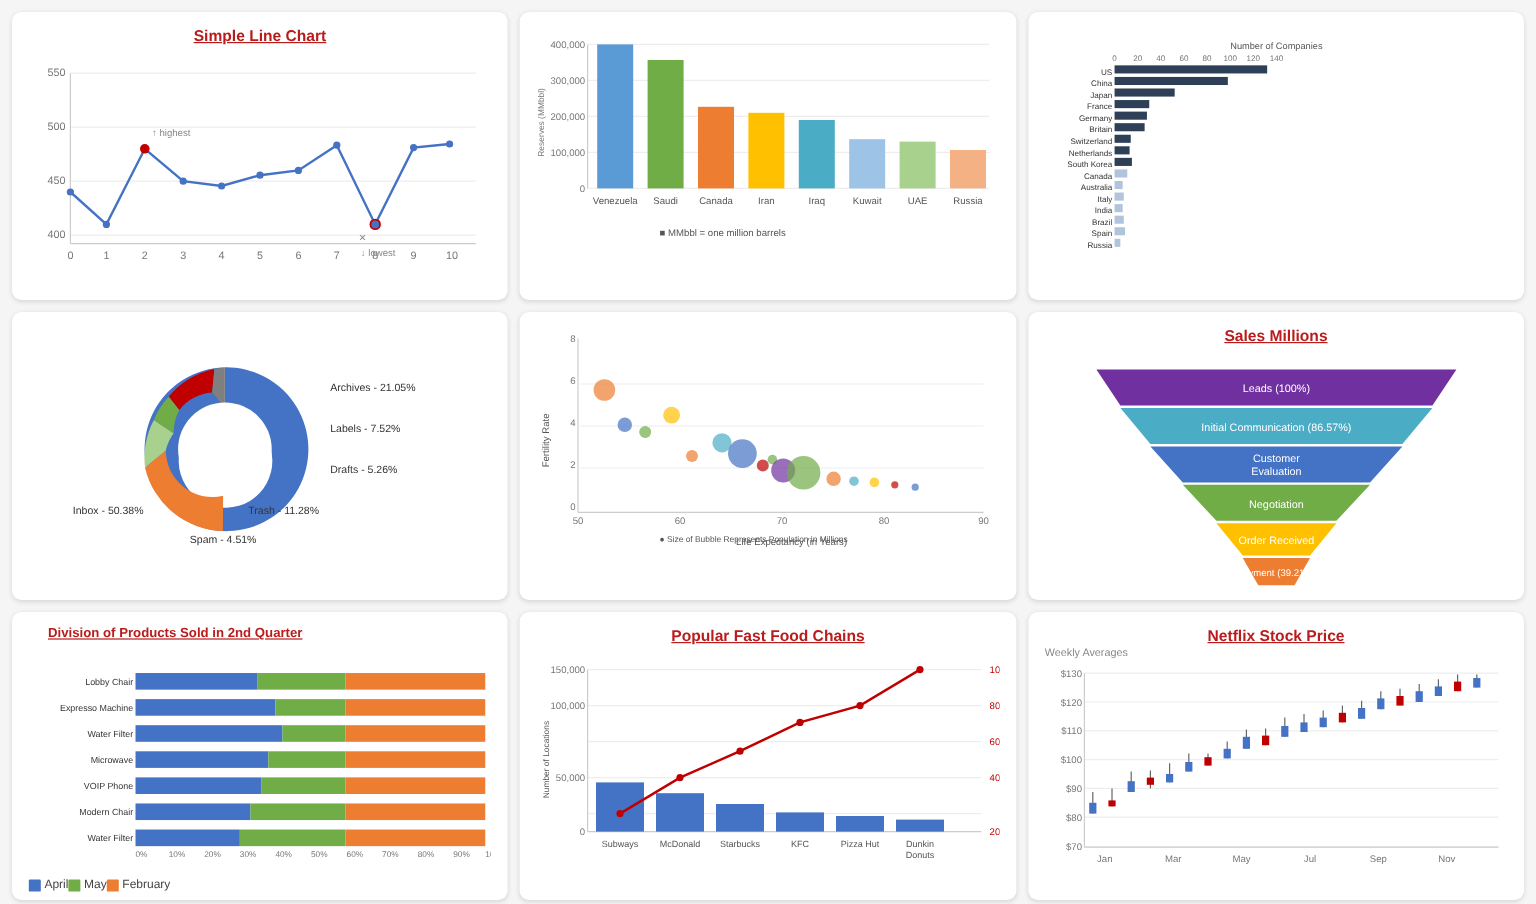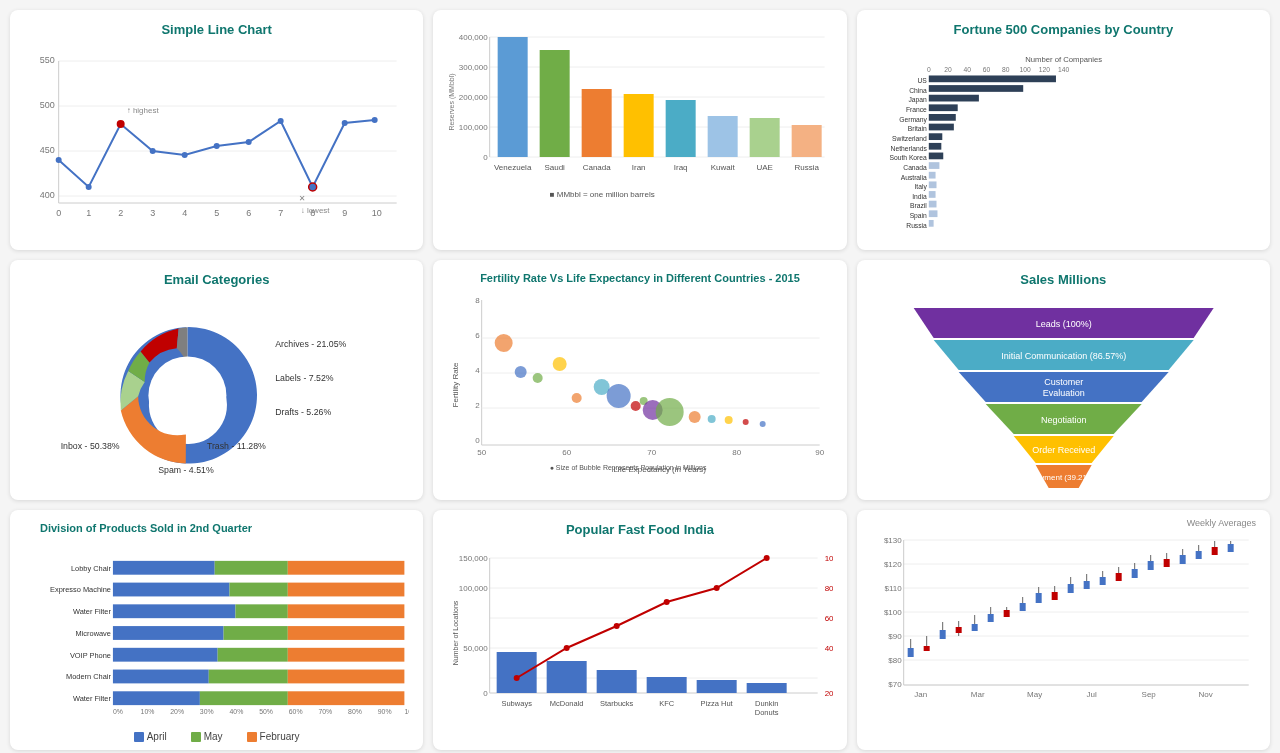--- a/index.html
+++ b/index.html
@@ -21,30 +21,30 @@
       border-radius: 8px;
       box-shadow: 0 1px 4px rgba(0,0,0,0.12);
       padding: 12px 14px 8px;
       overflow: hidden;
       position: relative;
     }
     .chart-title {
       text-align: center;
       font-size: 13px;
       font-weight: bold;
-      color: #0f766e;
+      color: #b91c1c;
       margin-bottom: 6px;
+      text-decoration: underline;
     }
     svg text { font-family: Arial, sans-serif; }
 
     
     .legend {
       display: flex;
-      justify-content: center;
-      gap: 24px;
+      gap: 0;
       font-size: 10px;
       color: #444;
       margin-top: 2px;
     }
     .legend-item {
       display: flex;
       align-items: center;
       gap: 3px;
     }
     .legend-dot {
@@ -141,21 +141,20 @@
       <text x="231" y="148" font-size="8" fill="#555" text-anchor="middle">Iraq</text>
       <text x="273" y="148" font-size="8" fill="#555" text-anchor="middle">Kuwait</text>
       <text x="315" y="148" font-size="8" fill="#555" text-anchor="middle">UAE</text>
       <text x="357" y="148" font-size="8" fill="#555" text-anchor="middle">Russia</text>
 
       <text x="100" y="175" font-size="8" fill="#555">■ MMbbl = one million barrels</text>
     </svg>
   </div>
 
   <div class="chart-card">
-    <div class="chart-title">Fortune 500 Companies by Country</div>
     <svg width="100%" height="195" viewBox="0 0 400 195">
 
       <text x="200" y="16" font-size="8" fill="#555" text-anchor="middle">Number of Companies</text>
 
       <text x="60" y="26" font-size="7" fill="#777" text-anchor="middle">0</text>
       <text x="80" y="26" font-size="7" fill="#777" text-anchor="middle">20</text>
       <text x="100" y="26" font-size="7" fill="#777" text-anchor="middle">40</text>
       <text x="120" y="26" font-size="7" fill="#777" text-anchor="middle">60</text>
       <text x="140" y="26" font-size="7" fill="#777" text-anchor="middle">80</text>
       <text x="160" y="26" font-size="7" fill="#777" text-anchor="middle">100</text>
@@ -191,21 +190,20 @@
       <text x="58" y="168" font-size="7" fill="#333" text-anchor="end">Brazil</text>
       <rect x="60" y="160" width="8" height="7" fill="#b0c4de"></rect>
       <text x="58" y="178" font-size="7" fill="#333" text-anchor="end">Spain</text>
       <rect x="60" y="170" width="9" height="7" fill="#b0c4de"></rect>
       <text x="58" y="188" font-size="7" fill="#333" text-anchor="end">Russia</text>
       <rect x="60" y="180" width="5" height="7" fill="#b0c4de"></rect>
     </svg>
   </div>
 
   <div class="chart-card">
-    <div class="chart-title">Email Categories</div>
     <svg width="100%" height="195" viewBox="0 0 380 200">
 
       <path d="M160,35 A70,70 0 1,1 158.9,35.03 L158.9,75.03 A40,40 0 1,0 160,75 Z" fill="#4472c4"></path>
 
       <path d="M158.3,174.95 A70,70 0 0,1 91.7,120.5 L109.5,106.0 A40,40 0 0,0 158.47,144.83 Z" fill="#ed7d31"></path>
 
       <path d="M91.7,120.5 A70,70 0 0,1 99.3,80.0 L116.2,91.4 A40,40 0 0,0 109.5,106.0 Z" fill="#a9d18e"></path>
 
       <path d="M99.3,80.0 A70,70 0 0,1 112.0,60.0 L121.1,71.4 A40,40 0 0,0 116.2,91.4 Z" fill="#70ad47"></path>
 
@@ -218,21 +216,20 @@
       <text x="250" y="55" font-size="9" fill="#333">Archives - 21.05%</text>
       <text x="250" y="90" font-size="9" fill="#333">Labels - 7.52%</text>
       <text x="250" y="125" font-size="9" fill="#333">Drafts - 5.26%</text>
       <text x="30" y="160" font-size="9" fill="#333">Inbox - 50.38%</text>
       <text x="180" y="160" font-size="9" fill="#333">Trash - 11.28%</text>
       <text x="130" y="185" font-size="9" fill="#333">Spam - 4.51%</text>
     </svg>
   </div>
 
   <div class="chart-card">
-    <div class="chart-title" style="font-size:11px;">Fertility Rate Vs Life Expectancy in Different Countries - 2015</div>
     <svg width="100%" height="185" viewBox="0 0 380 185">
 
       <text x="8" y="95" font-size="8" fill="#555" transform="rotate(-90,8,95)" text-anchor="middle">Fertility Rate</text>
       <text x="210" y="182" font-size="8" fill="#555" text-anchor="middle">Life Expectancy (in Years)</text>
 
       <line x1="32" y1="10" x2="32" y2="155" stroke="#ccc" stroke-width="1"></line>
       <line x1="32" y1="155" x2="370" y2="155" stroke="#ccc" stroke-width="1"></line>
 
       <text x="30" y="153" font-size="8" fill="#777" text-anchor="end">0</text>
       <text x="30" y="118" font-size="8" fill="#777" text-anchor="end">2</text>
@@ -358,21 +355,21 @@
           <span>May</span>
         </div>
       <div class="legend-item">
           <span class="legend-dot" style="background:#ed7d31"></span>
           <span>February</span>
         </div>
     </div>
   </div>
 
   <div class="chart-card">
-    <div class="chart-title" style="font-weight:900;">Popular Fast Food India</div>
+    <div class="chart-title" style="font-weight:900;">Popular Fast Food Chains</div>
     <svg width="100%" height="195" viewBox="0 0 380 195">
 
       <text x="38" y="18" font-size="8" fill="#777" text-anchor="end">150,000</text>
       <text x="38" y="48" font-size="8" fill="#777" text-anchor="end">100,000</text>
       <text x="38" y="108" font-size="8" fill="#777" text-anchor="end">50,000</text>
       <text x="38" y="153" font-size="8" fill="#777" text-anchor="end">0</text>
 
       <text x="375" y="18" font-size="8" fill="#c00000" text-anchor="start">100%</text>
       <text x="375" y="48" font-size="8" fill="#c00000" text-anchor="start">80%</text>
       <text x="375" y="78" font-size="8" fill="#c00000" text-anchor="start">60%</text>
@@ -409,21 +406,22 @@
       <text x="267" y="163" font-size="7.5" fill="#555" text-anchor="middle">Pizza Hut</text>
       <text x="317" y="163" font-size="7.5" fill="#555" text-anchor="middle">Dunkin</text>
       <text x="317" y="172" font-size="7.5" fill="#555" text-anchor="middle">Donuts</text>
 
       <text x="8" y="90" font-size="7" fill="#555" transform="rotate(-90,8,90)" text-anchor="middle">Number of Locations</text>
       <text x="385" y="90" font-size="7" fill="#c00000" transform="rotate(90,385,90)" text-anchor="middle">Percent</text>
     </svg>
   </div>
 
   <div class="chart-card">
-    <div style="text-align:right; font-size:9px; color:#888; margin-top:-4px; margin-bottom:2px;">Weekly Averages</div>
+    <div class="chart-title">Netflix Stock Price</div>
+    <div style="text-align:left; font-size:9px; color:#888; margin-top:-4px; margin-bottom:2px;">Weekly Averages</div>
     <svg width="100%" height="175" viewBox="0 0 380 175">
 
       <text x="28" y="13" font-size="8" fill="#777" text-anchor="end">$130</text>
       <text x="28" y="37" font-size="8" fill="#777" text-anchor="end">$120</text>
       <text x="28" y="61" font-size="8" fill="#777" text-anchor="end">$110</text>
       <text x="28" y="85" font-size="8" fill="#777" text-anchor="end">$100</text>
       <text x="28" y="109" font-size="8" fill="#777" text-anchor="end">$90</text>
       <text x="28" y="133" font-size="8" fill="#777" text-anchor="end">$80</text>
       <text x="28" y="157" font-size="8" fill="#777" text-anchor="end">$70</text>
 

